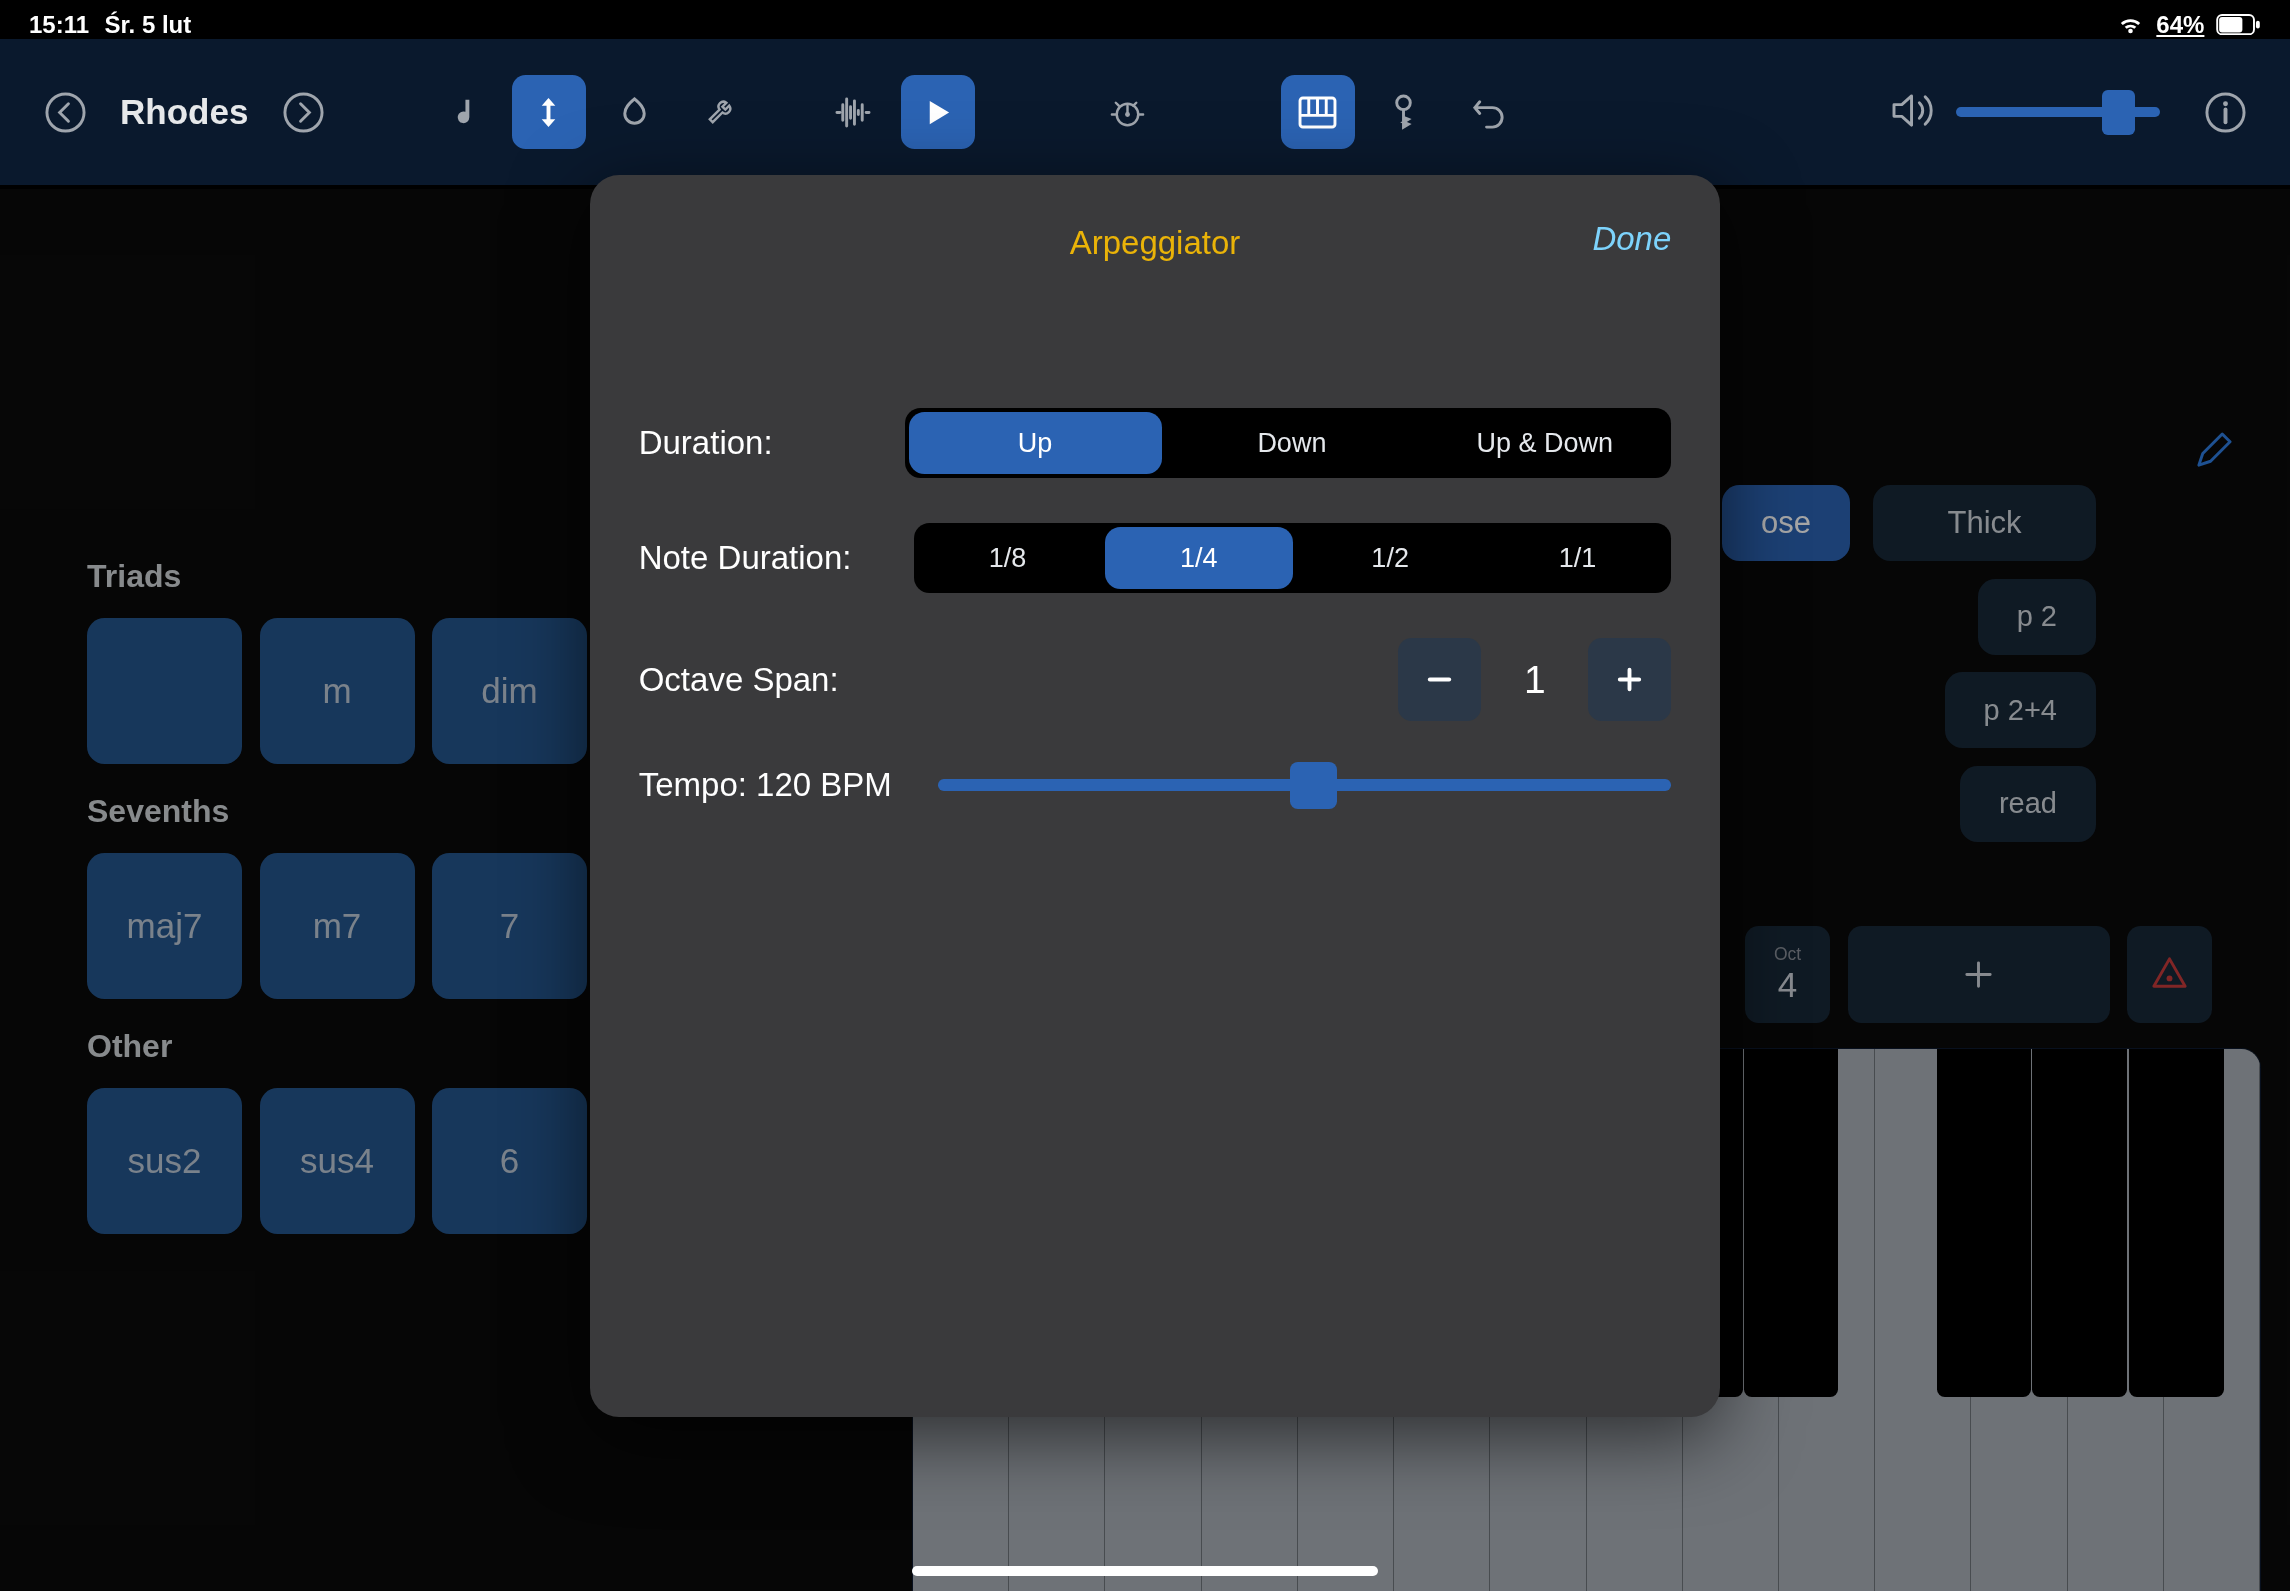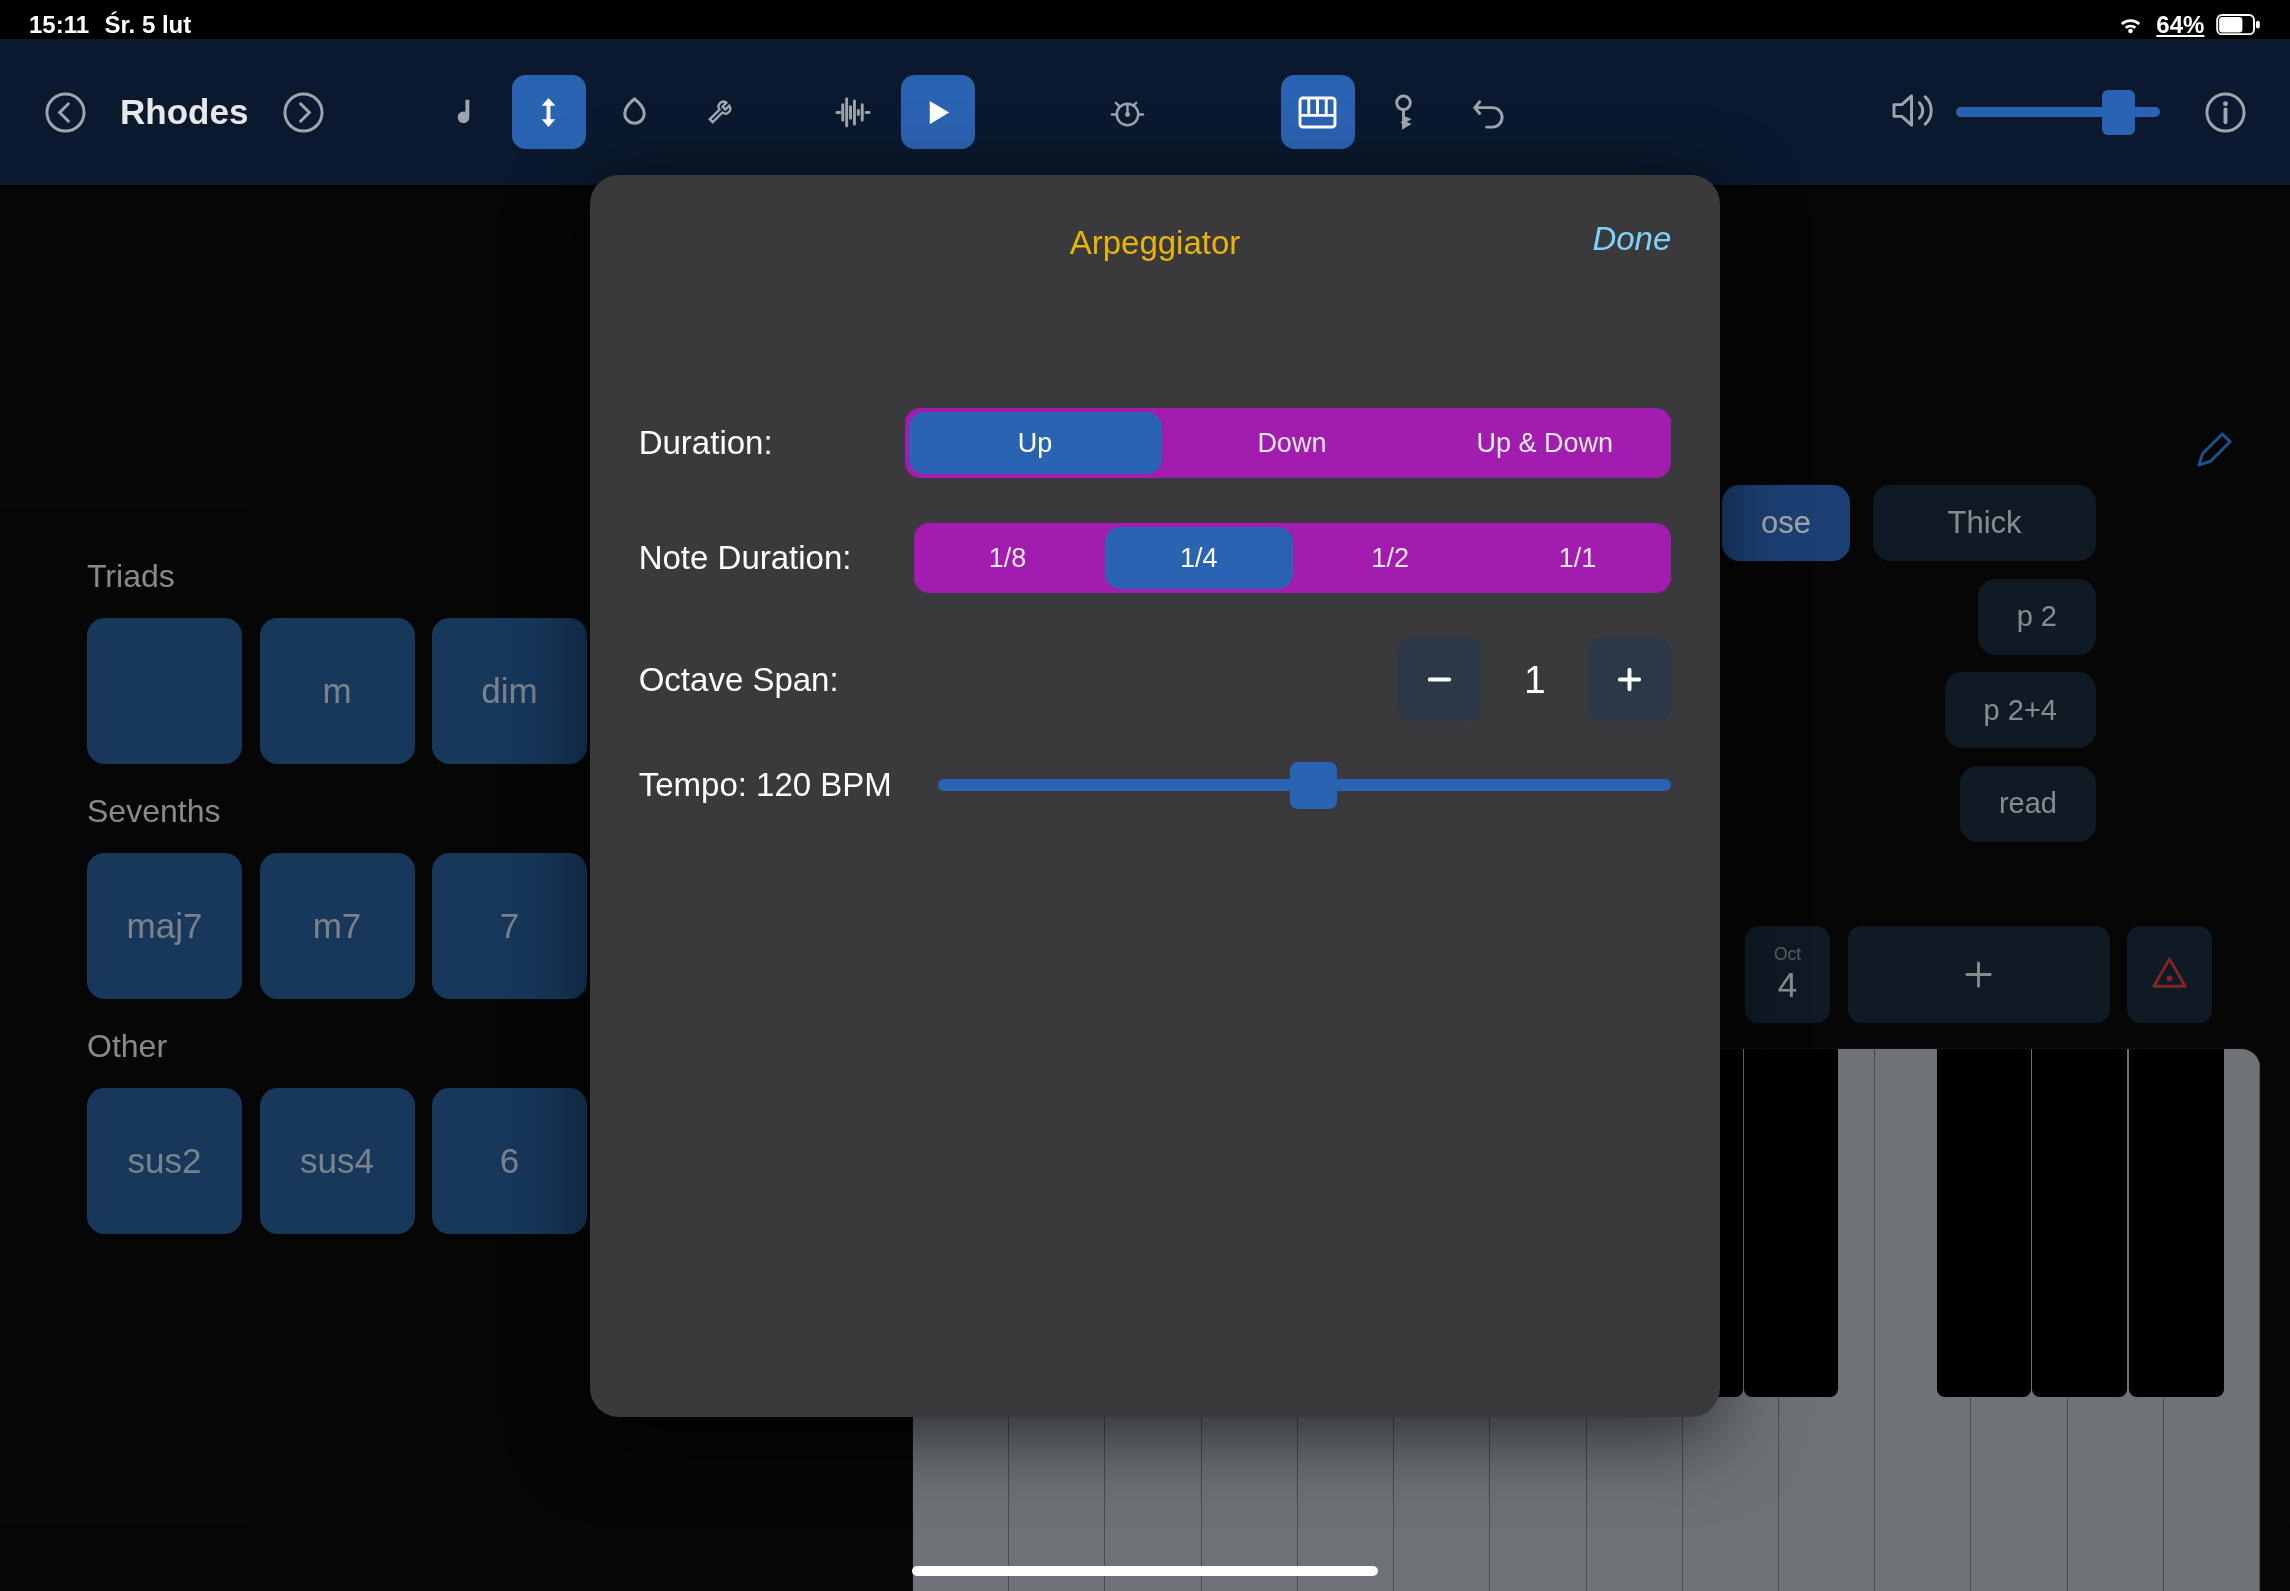--- a/index.html
+++ b/index.html
@@ -23,21 +23,21 @@
   .vol-slider { position: relative; width: 204px; height: 9.7px; background: #2b63b3; border-radius: 4.9px; }
   .vol-thumb { position: absolute; top: -17.5px; width: 33px; height: 45px; background: #2b63b3; border-radius: 5.8px; }
   .info-btn { width: 52px; height: 52px; display: flex; align-items: center; justify-content: center; color: #9fa5ad; }
 
   
   .main { position: absolute; top: 189px; left: 0; right: 0; bottom: 0; background: #0a0a0a; }
   .overlay-dim { position: absolute; inset: 0; background: rgba(0,0,0,0.35); }
 
   
   .chord-panel { position: absolute; left: 87px; top: 340px; }
-  .section-label { font-size: 32px; font-weight: 400; color: #d0d4d8; margin-bottom: 23px; margin-top: 29px; }
+  .section-label { font-size: 32px; font-weight: 700; color: #d0d4d8; margin-bottom: 23px; margin-top: 29px; }
   .chord-row { display: flex; gap: 17.5px; }
   .chord-btn { width: 155px; height: 146px; background: #24558d; border-radius: 17.5px; display: flex; align-items: center; justify-content: center; font-size: 35px; color: #bcc8d6; }
 
   
   .right-chips { position: absolute; right: 194px; top: 296px; display:flex; flex-direction:column; gap:17.5px; align-items:flex-end;}
   .chip-row { display:flex; gap:23px; }
   .chip { height: 76px; padding: 0 39px; background: #182838; border-radius: 17.5px; display:flex; align-items:center; justify-content:center; font-size: 31px; color:#d0d6dc; }
   .chip.sel { background:#2b63b3; color:#fff; }
   .chip.small { height:76px; font-size:29px; }
 
@@ -57,21 +57,21 @@
   .black-key { position:absolute; top:0; width:7%; height:100%; background:#000; border-radius:0 0 7.8px 7.8px;}
 
   
   .modal { position:absolute; left:590px; top:175px; width:1130px; height:1242px; background:#3a3a3c; border-radius:29px; box-shadow:0 19.4px 78px rgba(0,0,0,.6); padding:39px 39px; }
   .modal-header { position:relative; height:58px; display:flex; align-items:center; justify-content:center; }
   .modal-title { font-size:33px; font-weight:500; color:#eab308; }
   .modal-done { position:absolute; right:9.7px; top:5.8px; font-size:33px; color:#7dd3fc;font-style:italic; }
   .modal-body { margin-top:136px; display:flex; flex-direction:column; gap:45px; padding: 0 9.7px; }
   .row { display:flex; align-items:center; gap:23px; }
   .row-label { width:243px; font-size:33px; color:#fff; }
-  .seg { flex:1; display:flex; background:#a21caf; border-radius:15.5px; overflow:hidden; height:70px; }
+  .seg { flex:1; display:flex; background:#000000; border-radius:15.5px; overflow:hidden; height:70px; }
   .seg .opt { flex:1; display:flex; align-items:center; justify-content:center; font-size:27px; color:#e5e8ec; }
   .seg .opt.sel { background:#2b63b3; color:#fff; border-radius:15.5px; margin:3.9px; }
   .seg.note .opt.sel { margin:3.9px; }
   .stepper { margin-left:auto; display:flex; align-items:center; gap:0; }
   .step-btn { width:83px; height:83px; background:#2b3848; border-radius:13.6px; display:flex; align-items:center; justify-content:center; color:#fff; font-size:45px; }
   .step-val { width:107px; text-align:center; font-size:39px; color:#fff; }
   .tempo-slider { flex:1; position:relative; height:11.6px; background:#2b63b3; border-radius:5.8px; margin-left:23px;}
   .tempo-thumb { position:absolute; top:-17.5px; width:47px; height:47px; background:#2b63b3; border-radius:7.8px;}
 
   

